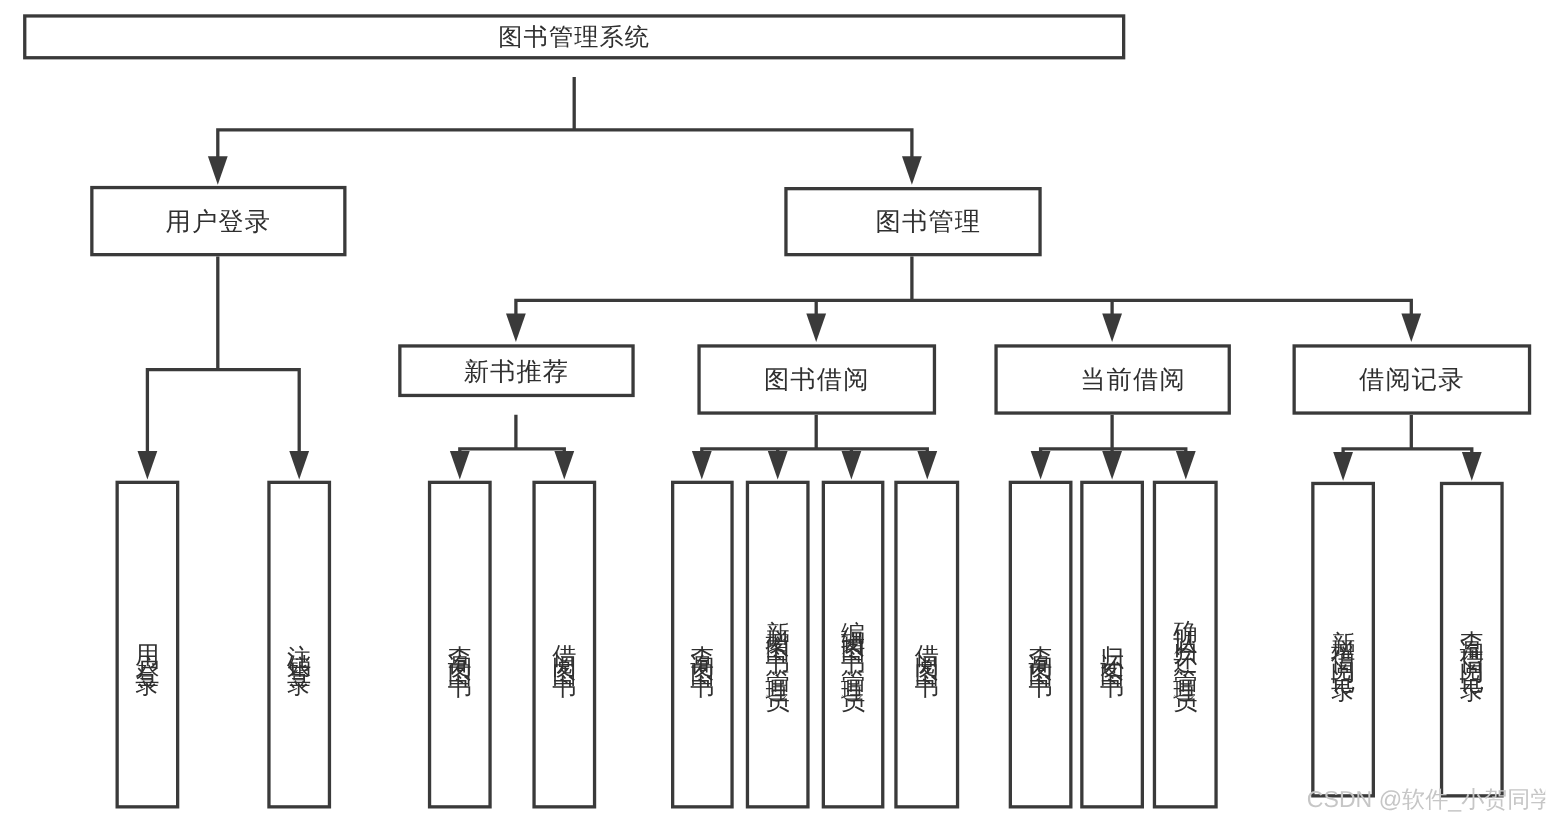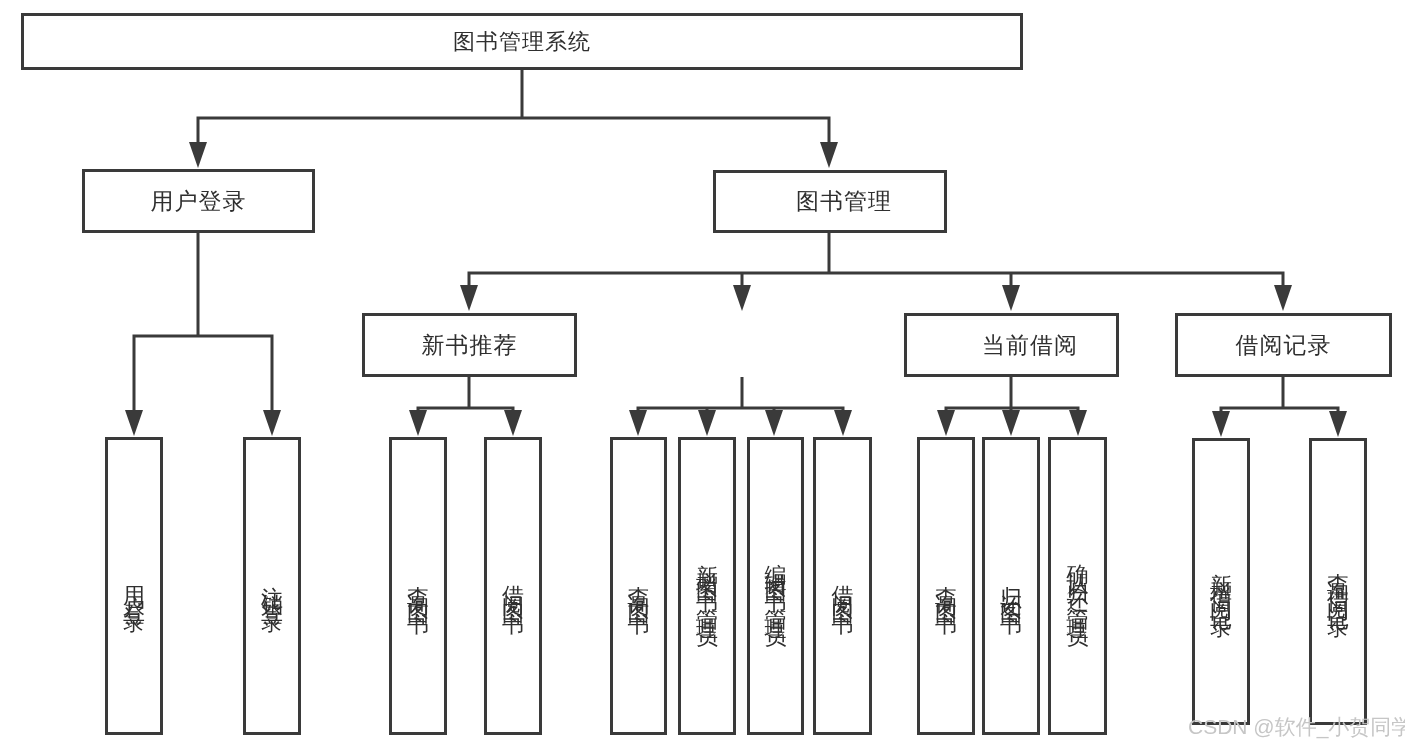--- a/index.html
+++ b/index.html
@@ -101,33 +101,36 @@
       <polygon class="head" points="765,410 783,410 774,436"></polygon>
       <polygon class="head" points="834,410 852,410 843,436"></polygon>
       <polygon class="head" points="937,410 955,410 946,436"></polygon>
       <polygon class="head" points="1002,410 1020,410 1011,436"></polygon>
       <polygon class="head" points="1069,410 1087,410 1078,436"></polygon>
       <polygon class="head" points="1212,411 1230,411 1221,437"></polygon>
       <polygon class="head" points="1329,411 1347,411 1338,437"></polygon>
     </g>
   </svg>
 
-  <div class="node root-box" style="left:21px; top:13px; width:1002px; height:57px;">
+  <div class="node root-box" style="left:21px; top:13px; width:1002px; height:41px;">
     <span>图书管理系统</span>
   </div>
 
   <div class="node lvl" style="left:82px; top:169px; width:233px; height:64px;">
     <span>用户登录</span>
   </div>
   <div class="node lvl" style="left:713px; top:170px; width:234px; height:63px;padding-left:28px;">
     <span>图书管理</span>
   </div>
 
-  <div class="node lvl" style="left:362px; top:313px; width:215px; height:64px;justify-content:center;">
+  <div class="node lvl" style="left:362px; top:313px; width:215px; height:48px;justify-content:center;">
     <span>新书推荐</span>
+  </div>
+  <div class="node lvl" style="left:634px; top:313px; width:217px; height:64px;">
+    <span>图书借阅</span>
   </div>
   <div class="node lvl" style="left:904px; top:313px; width:215px; height:64px;padding-left:37px;">
     <span>当前借阅</span>
   </div>
   <div class="node lvl" style="left:1175px; top:313px; width:217px; height:64px;">
     <span>借阅记录</span>
   </div>
 
   <div class="node leaf" style="left:105px; top:437px; width:58px; height:298px;">
     <span>用户登录</span>

